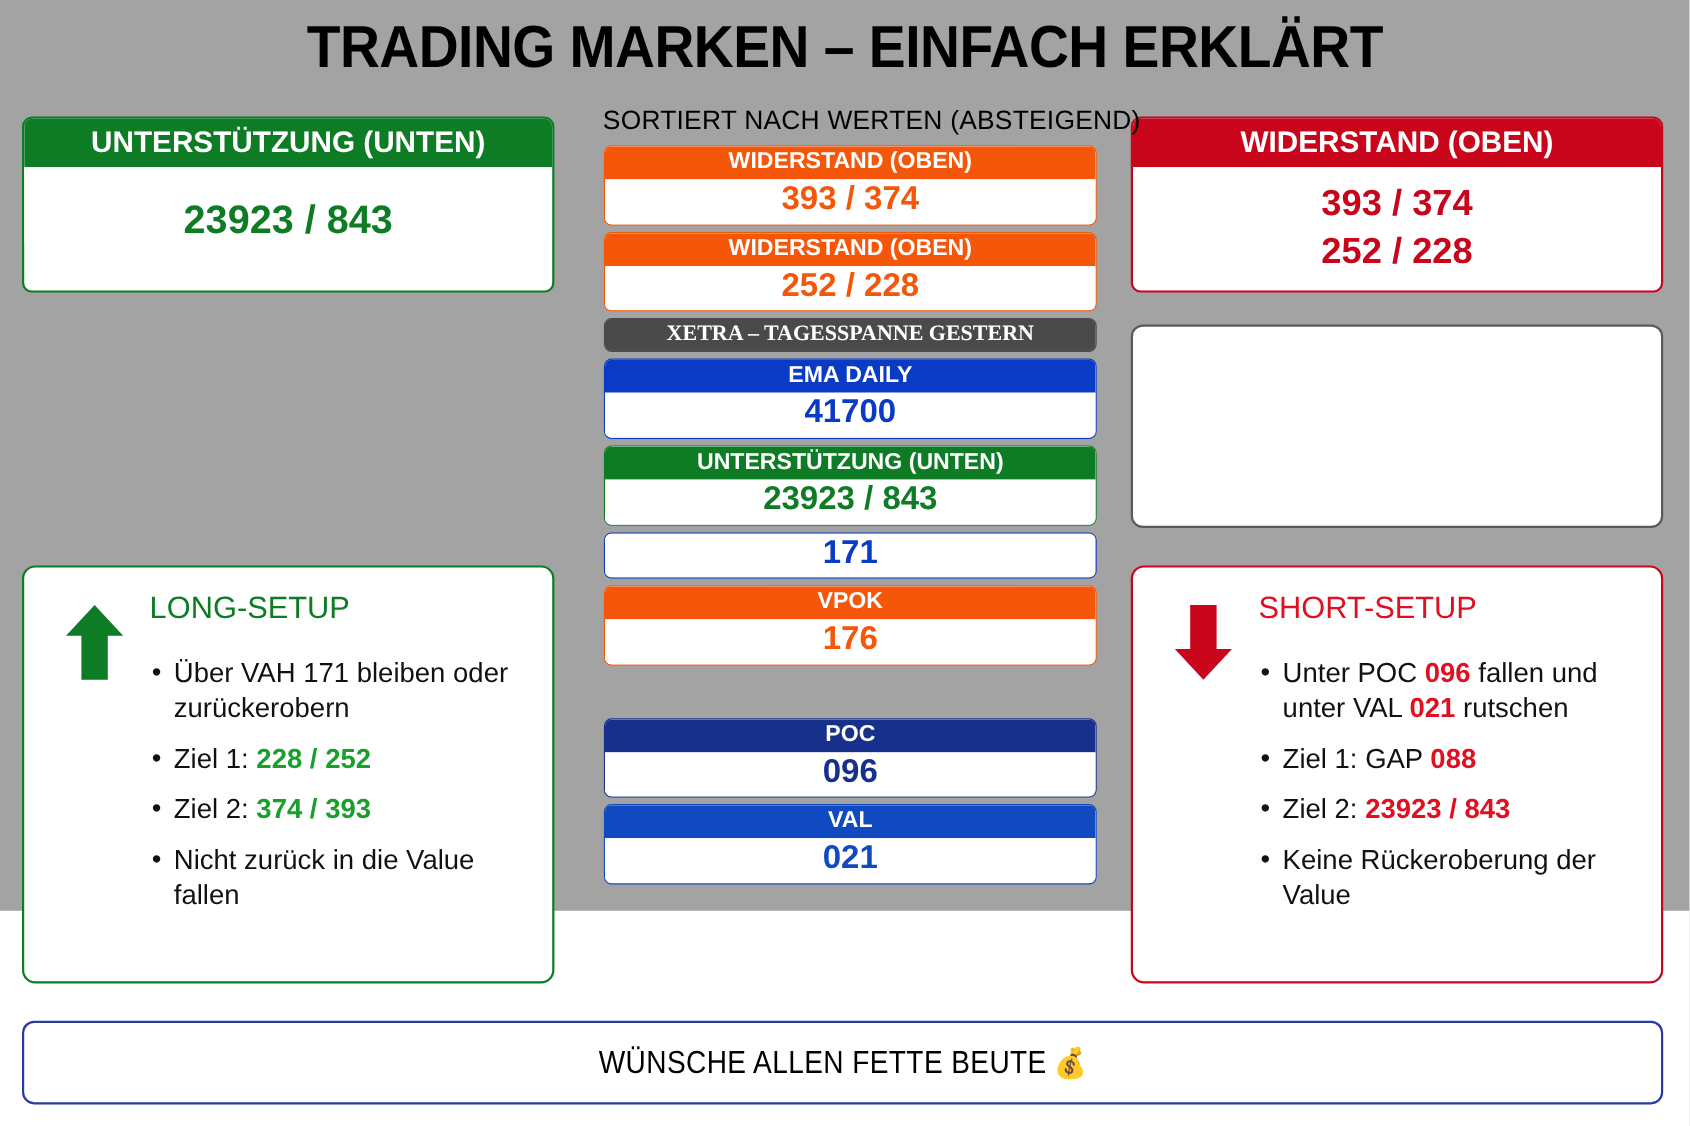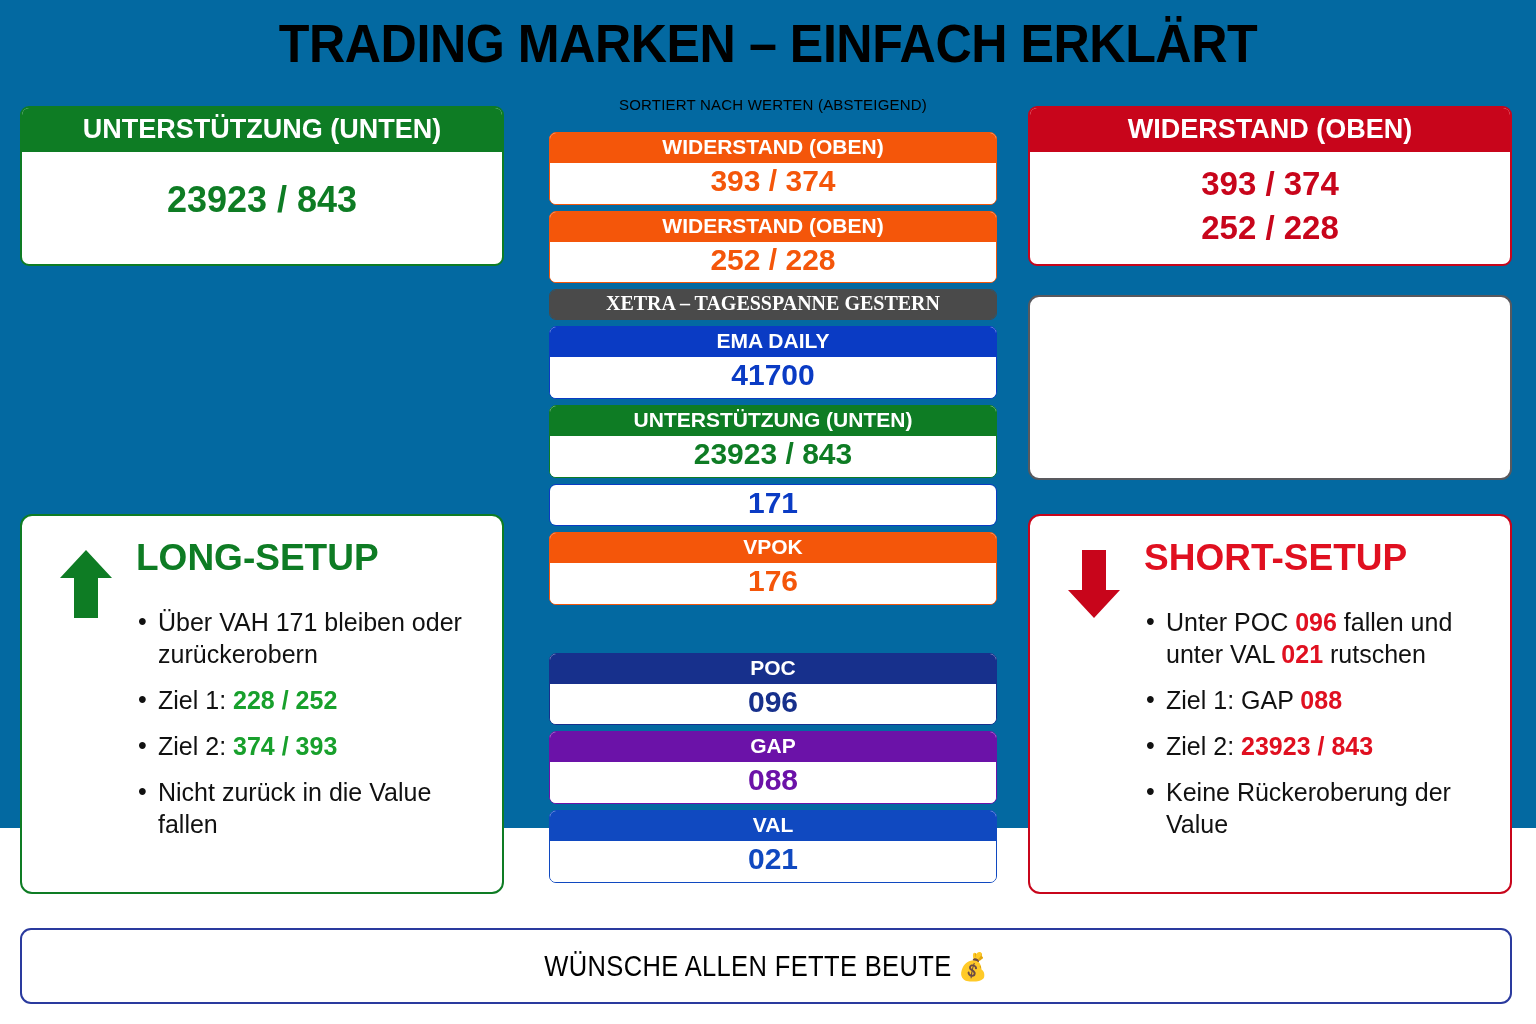--- a/index.html
+++ b/index.html
@@ -9,21 +9,21 @@
     height: 1024px;
     background: #ffffff;
     font-family: "Liberation Sans", sans-serif;
     overflow: hidden;
   }
 
   #page {
     position: relative;
     width: 1536px;
     height: 828px;
-    background: #0369a1;
+    background: #a3a3a3;
   }
 
   
   .title {
     position: absolute;
     top: 12px;
     left: 0;
     width: 1536px;
     text-align: center;
     font-family: "Liberation Sans Narrow", "Liberation Sans", sans-serif;
@@ -83,21 +83,21 @@
     border: 2px solid #59595e;
     border-radius: 11px;
     background: #ffffff;
   }
 
   
   #sort-label {
     position: absolute;
     left: 548px; top: 96px; width: 450px;
     text-align: center;
-    font-size: 15px;
+    font-size: 24px;
     font-weight: 400;
     color: #000;
     letter-spacing: 0.2px;
     white-space: nowrap;
   }
 
   #center-col {
     position: absolute;
     left: 549px;
     top: 132px;
@@ -142,22 +142,22 @@
   }
   #long-setup { left: 20px; top: 514px; width: 484px; height: 380px; border-color: #0E7C24; }
   #short-setup { left: 1028px; top: 514px; width: 484px; height: 380px; border-color: #C8051B; }
 
   .arrow-wrap { width: 92px; flex: 0 0 92px; padding-top: 10px; }
   .arrow {
     width: 56px; height: 72px; position: relative; margin: 0 auto;
   }
   .setup-content { flex: 1 1 auto; padding-left: 4px; }
   .setup-title {
-    font-weight: 700;
-    font-size: 37px;
+    font-weight: 400;
+    font-size: 28px;
     margin-bottom: 10px;
     line-height: 1.1;
   }
   #long-setup .setup-title { color: #0E7C24; }
   #short-setup .setup-title { color: #E01020; }
 
   ul.bullets { list-style: none; margin-top: 27px; }
   ul.bullets li {
     position: relative;
     padding-left: 22px;
@@ -246,24 +246,20 @@
         <div class="lv-val" style="color: rgb(10, 59, 196);">171</div>
       </div>
       <div class="level" style="border-color: rgb(244, 86, 10);">
         <div class="lv-head" style="background: rgb(244, 86, 10);">VPOK</div>
         <div class="lv-val" style="color: rgb(244, 86, 10);">176</div>
       </div>
       <div class="level" style="border-color: rgb(23, 48, 140); margin-top: 48px;">
         <div class="lv-head" style="background: rgb(23, 48, 140);">POC</div>
         <div class="lv-val" style="color: rgb(23, 48, 140);">096</div>
       </div>
-      <div class="level" style="border-color: rgb(107, 18, 168);">
-        <div class="lv-head" style="background: rgb(107, 18, 168);">GAP</div>
-        <div class="lv-val" style="color: rgb(107, 18, 168);">088</div>
-      </div>
       <div class="level" style="border-color: rgb(16, 73, 192);">
         <div class="lv-head" style="background: rgb(16, 73, 192);">VAL</div>
         <div class="lv-val" style="color: rgb(16, 73, 192);">021</div>
       </div>
     </div>
 
   <div class="setup-box" id="long-setup">
     <div class="arrow-wrap">
       <div class="arrow">
         <svg width="56" height="72" viewBox="0 0 56 72">

